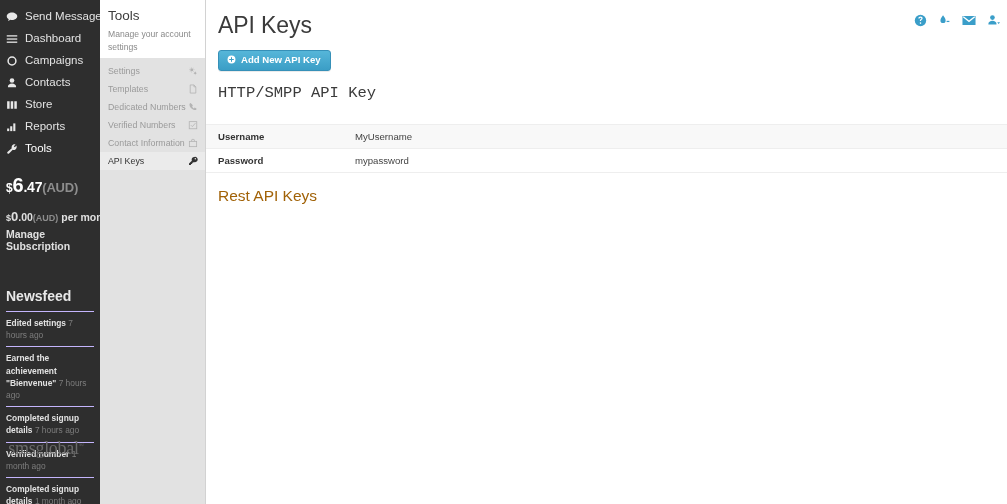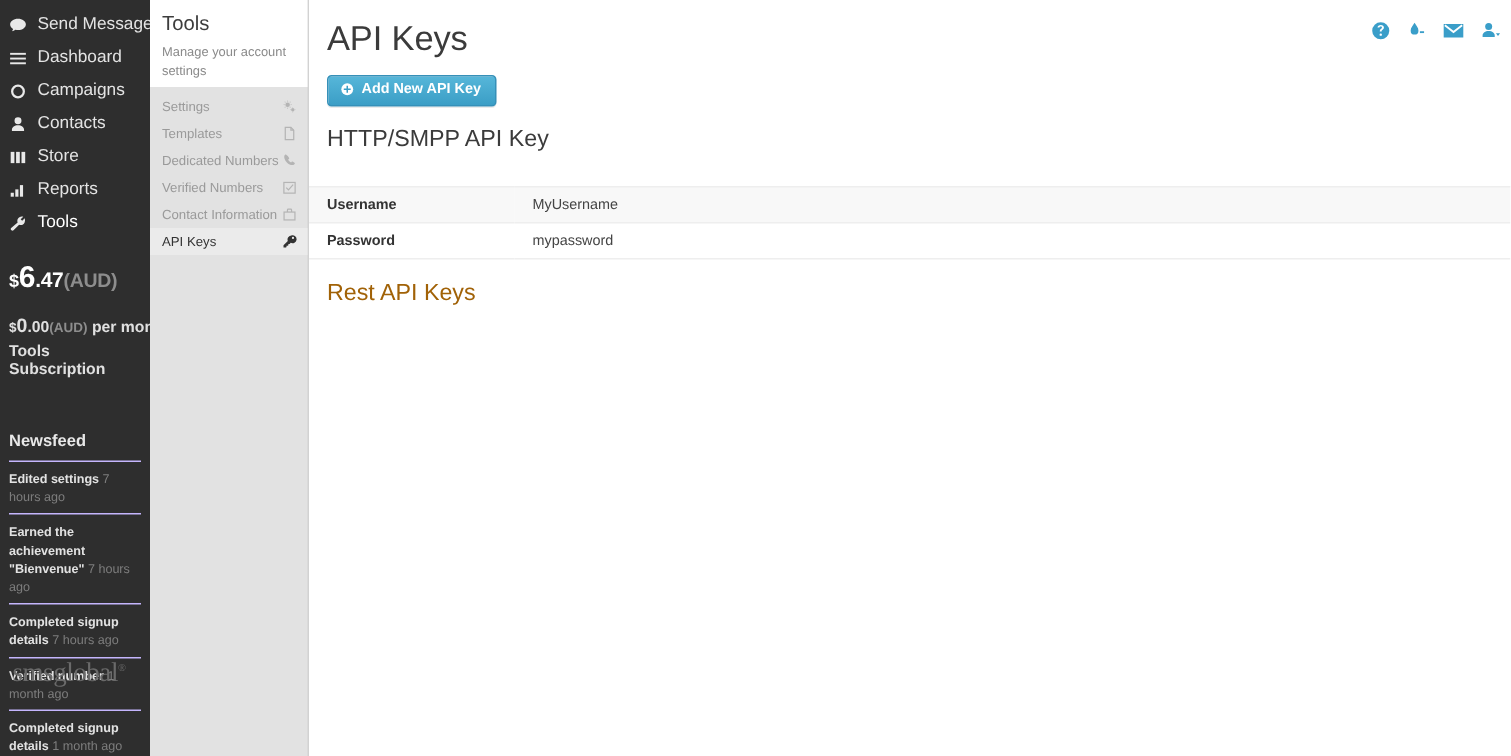--- a/index.html
+++ b/index.html
@@ -56,21 +56,21 @@
     margin-top: 12px;
     font-size: 10.5px; color: #e0e0e0; font-weight: 700; white-space: nowrap;
   }
   .balance-sub .cur { font-size: 9px; }
   .balance-sub .big { font-size: 13px; }
   .balance-sub .aud { color: #8d8d8d; font-weight: 700; font-size: 9px; }
   .plan-name { margin-top: 4px; font-size: 10.5px; color: #e0e0e0; font-weight: 700; }
 
   
   .newsfeed { margin-top: 36px; padding: 0 6px; position: relative; }
-  .newsfeed-title { font-size: 11px; color: #e8e8e8; font-weight: 700; margin-bottom: 7px; }
+  .newsfeed-title { font-size: 14px; color: #e8e8e8; font-weight: 700; margin-bottom: 7px; }
   .feed-item {
     font-size: 8.4px;
     line-height: 1.45;
     color: #e2e2e2;
     font-weight: 700;
     padding: 5px 0 5px 0;
     border-top: 1px solid #c4b5fd;
   }
   .feed-item:first-of-type { border-top: none; padding-top: 0; }
   .feed-item .ago { color: #7d7d7d; font-weight: 400; }
@@ -148,20 +148,21 @@
     padding: 4px 9px 5px 8px;
     cursor: pointer;
     line-height: 1;
     box-shadow: 0 1px 0 rgba(0,0,0,0.08);
   }
   .btn-primary .plus-icon { width: 9px; height: 9px; display: inline-flex; }
 
   .section-title {
     font-size: 15.5px; color: #3b3b3b; font-weight: 400;
     padding: 13px 0 0 12px;
+    font-family: Liberation Mono, monospace;
   }
   .table {
     width: 100%;
     margin-top: 22px;
     border-collapse: collapse;
     font-size: 9.6px;
   }
   .table tr { border-top: 1px solid #eeeeee; border-bottom: 1px solid #eeeeee; }
   .table tr.odd { background: #f8f8f8; }
   .table tr.even { background: #ffffff; border-top: none; }
@@ -242,21 +243,21 @@
               <path d="M14 3.3l-2.3 2.3-1.3-1.3L12.7 2c-1.8-.7-4 .1-4.9 1.9-.5 1-.5 2.1-.1 3.1L1.9 12c-.5.5-.5 1.3 0 1.8l.3.3c.5.5 1.3.5 1.8 0l5-5c1 .4 2.1.4 3.1-.1C13.9 8.1 14.7 5.9 14 3.3z"></path>
             </svg>
         </span>
         <span class="nav-label">Tools</span>
       </div>
     </div>
 
     <div class="balance-block">
       <div class="balance-main"><span class="cur">$</span><span class="big">6</span><span class="cents">.47</span><span class="aud">(AUD)</span></div>
       <div class="balance-sub"><span class="cur">$</span><span class="big">0</span><span>.00</span><span class="aud">(AUD)</span><span> per month</span></div>
-      <div class="plan-name">Tools Subscription</div>
+      <div class="plan-name">Manage Subscription</div>
     </div>
 
     <div class="newsfeed">
       <div class="newsfeed-title">Newsfeed</div>
       <div class="feed-item"><span>Edited settings</span> <span class="ago">7 hours ago</span></div>
       <div class="feed-item"><span>Earned the achievement "Bienvenue"</span> <span class="ago">7 hours ago</span></div>
       <div class="feed-item"><span>Completed signup details</span> <span class="ago">7 hours ago</span></div>
       <div class="feed-item"><span>Verified number</span> <span class="ago">1 month ago</span></div>
       <div class="feed-item"><span>Completed signup details</span> <span class="ago">1 month ago</span></div>
 

